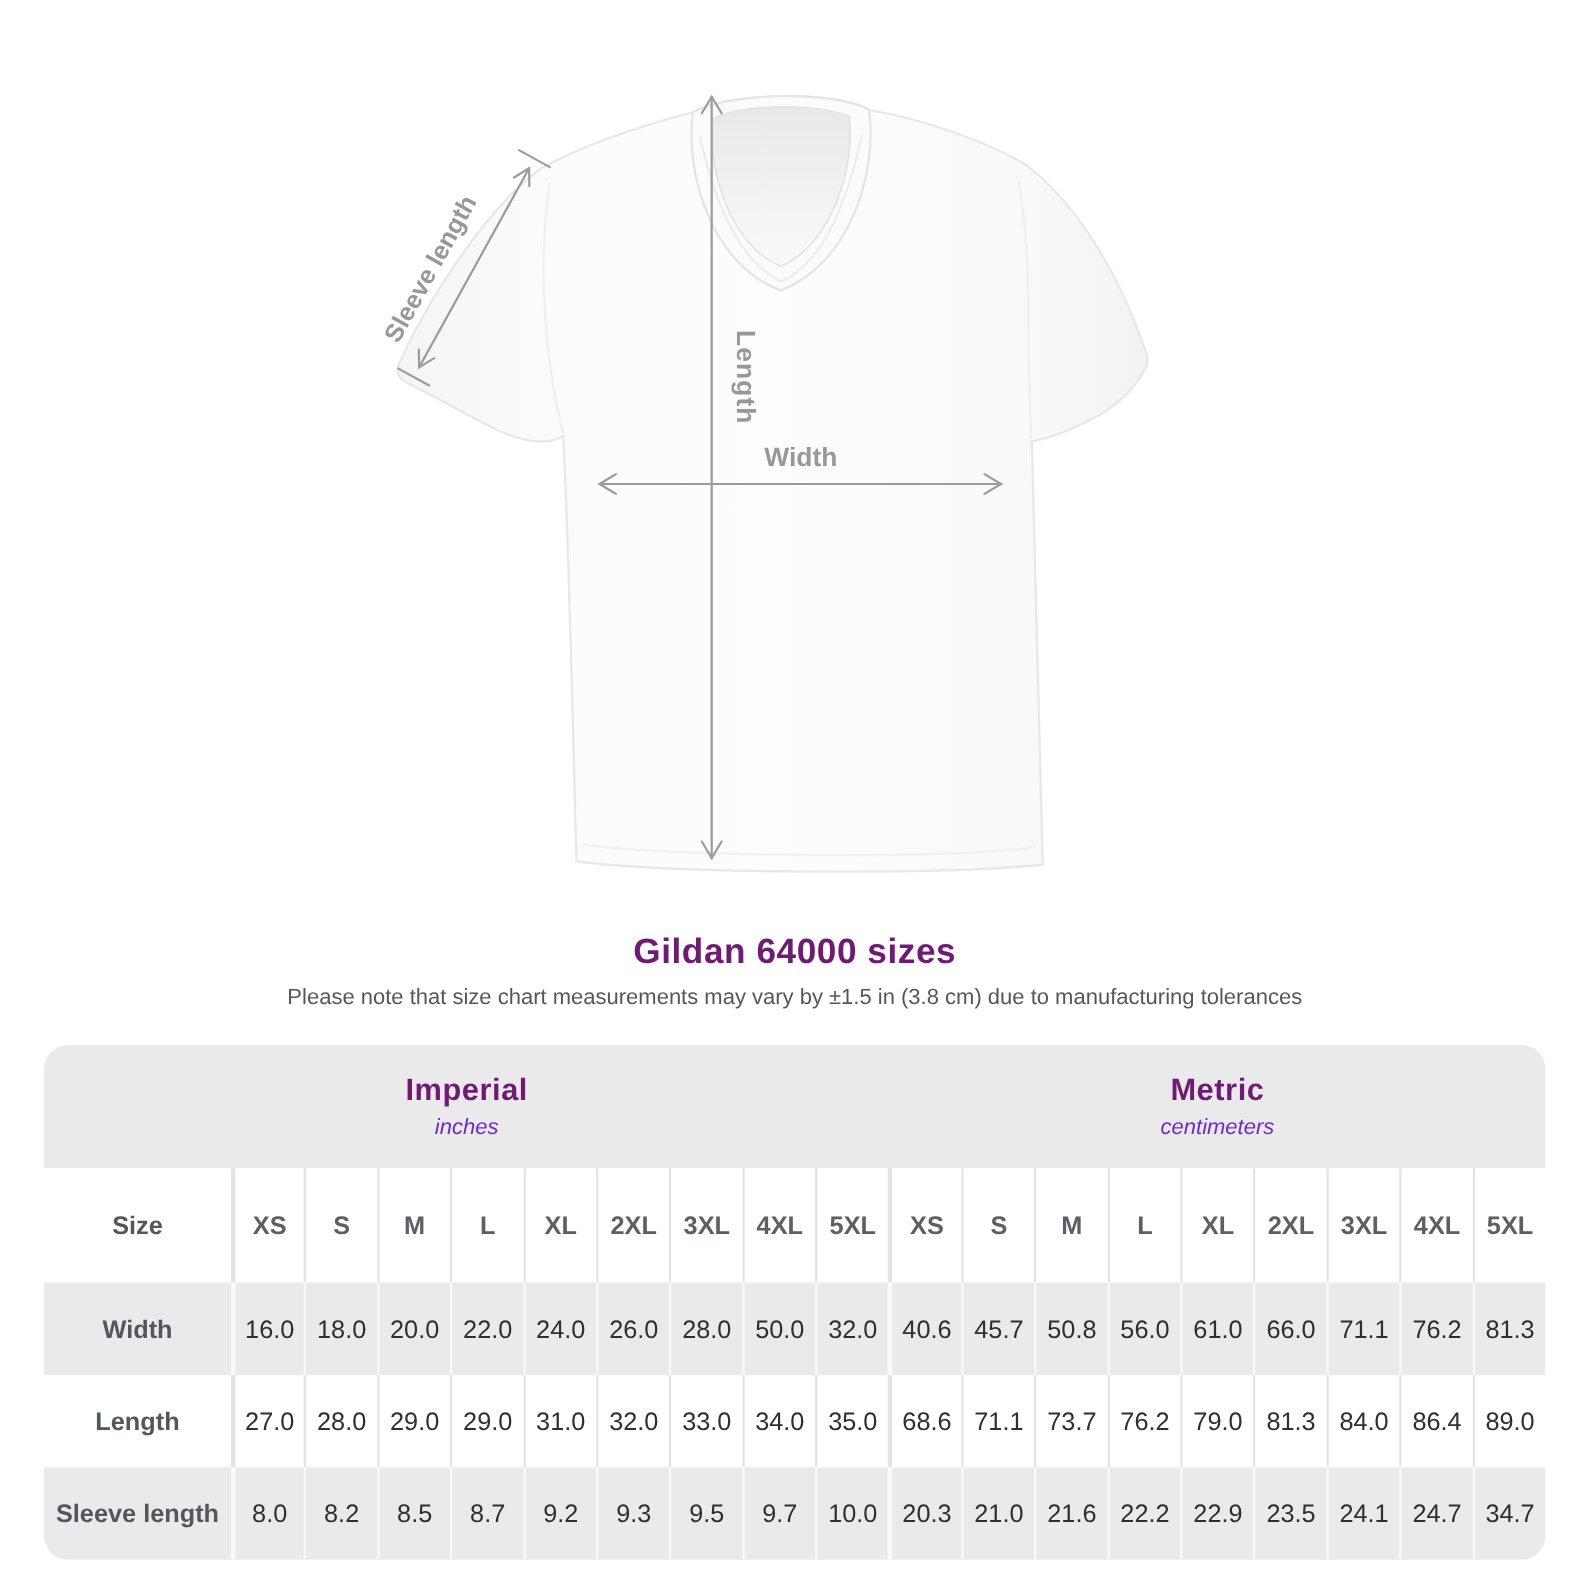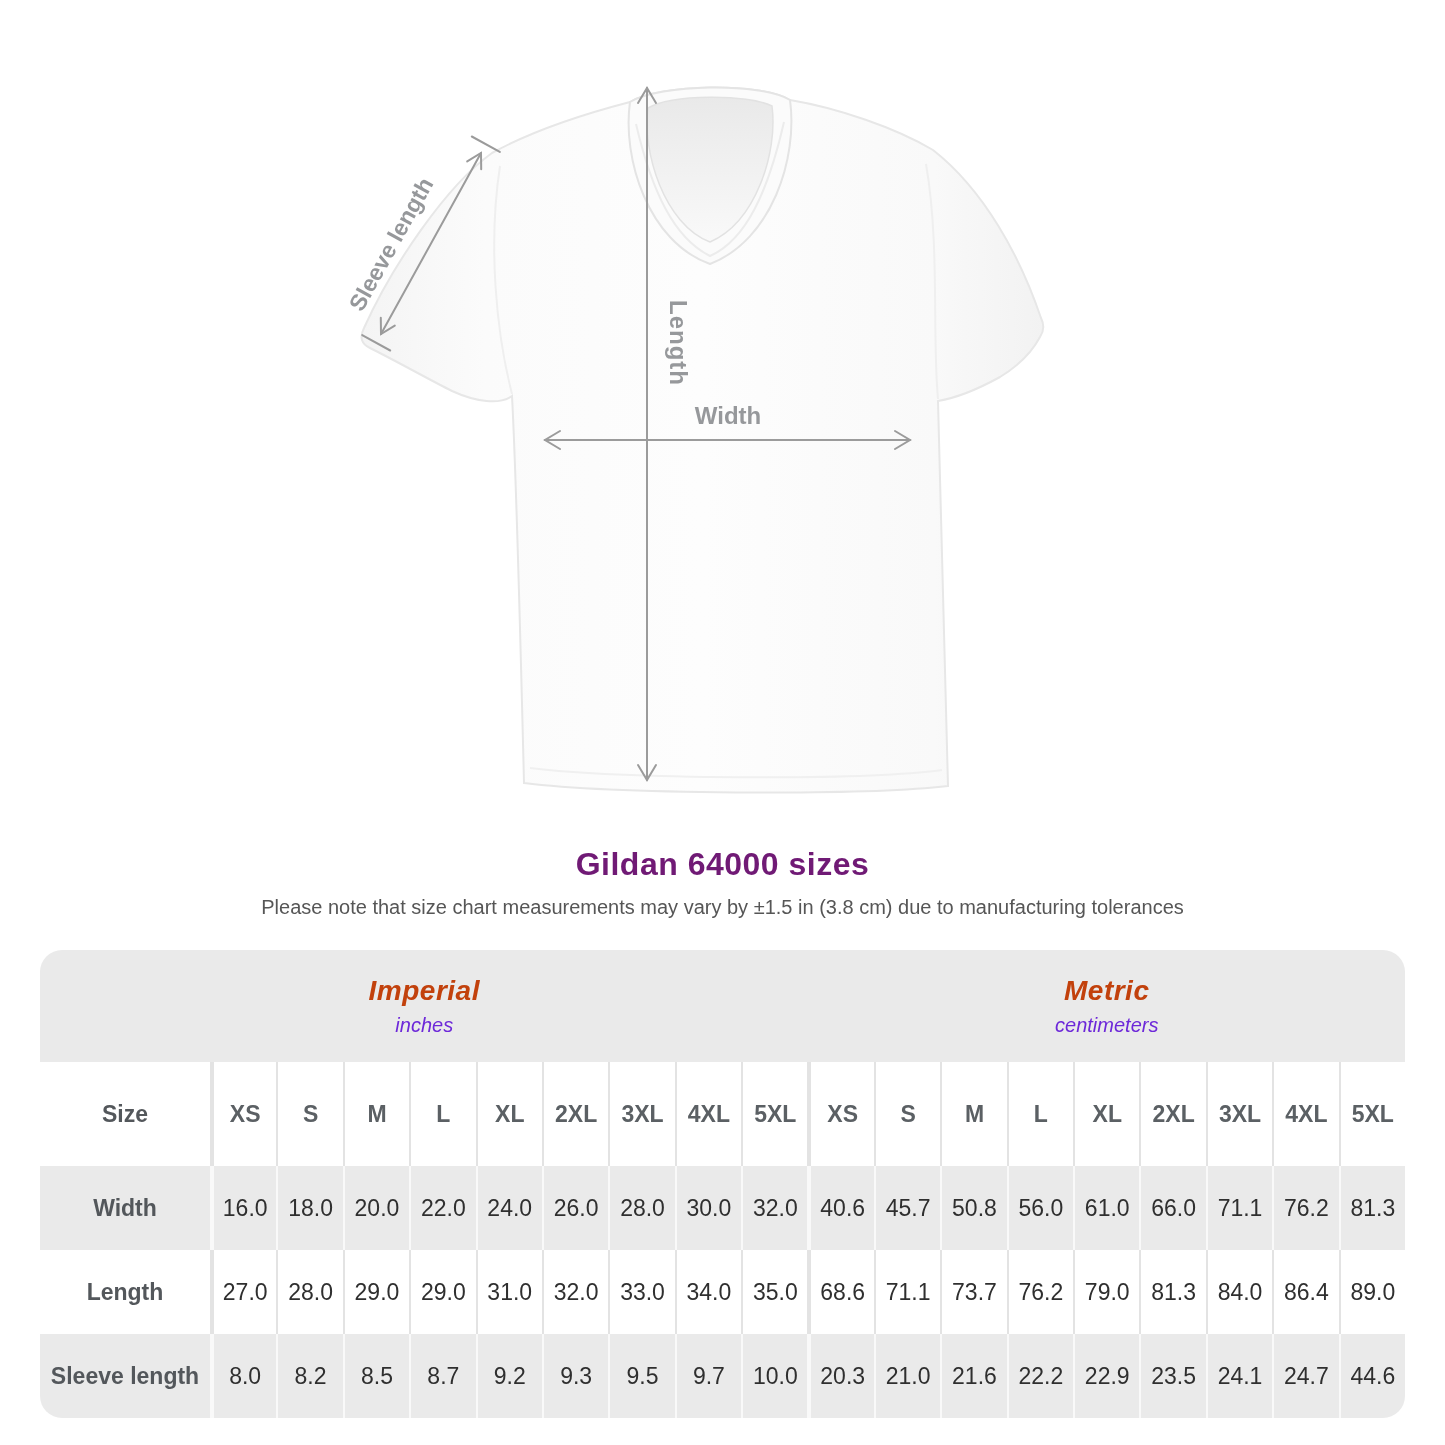--- a/index.html
+++ b/index.html
@@ -25,21 +25,21 @@
 
   
   .card{
     position:absolute;left:40px;top:950px;width:1365px;
     border-radius:22px;overflow:hidden;background:#ffffff;
   }
   .band{height:112px;background:#eaeaea;display:flex;}
   .band-half{display:flex;flex-direction:column;justify-content:center;align-items:center;gap:7px;}
   .band-half.imperial{width:56.3%;}
   .band-half.metric{width:43.7%;}
-  .group-name{font-style:italic;font-weight:bold;font-size:28px;color:#c2410c;letter-spacing:.5px;}
+  .group-name{font-weight:bold;font-size:28px;color:#701a75;letter-spacing:.5px;}
   .group-unit{font-style:italic;font-size:20px;color:#6d28d9;}
 
   .grid-row{display:grid;grid-template-columns:170px repeat(18,1fr);}
   .grid-row.header{height:104px;}
   .grid-row.data{height:84px;}
   .row-white{background:#ffffff;--sep:#e3e3e3;}
   .row-gray{background:#eaeaea;--sep:#f9f9f9;}
   .cell{
     display:flex;align-items:center;justify-content:center;
     border-left:2px solid var(--sep);
@@ -164,21 +164,21 @@
   <div>
       <div class="grid-row data row-gray">
         <div class="cell row-label">Width</div>
         <div class="cell group-start">16.0</div>
         <div class="cell ">18.0</div>
         <div class="cell ">20.0</div>
         <div class="cell ">22.0</div>
         <div class="cell ">24.0</div>
         <div class="cell ">26.0</div>
         <div class="cell ">28.0</div>
-        <div class="cell ">30.0</div>
+        <div class="cell ">50.0</div>
         <div class="cell ">32.0</div>
         <div class="cell group-start">40.6</div>
         <div class="cell ">45.7</div>
         <div class="cell ">50.8</div>
         <div class="cell ">56.0</div>
         <div class="cell ">61.0</div>
         <div class="cell ">66.0</div>
         <div class="cell ">71.1</div>
         <div class="cell ">76.2</div>
         <div class="cell ">81.3</div>
@@ -216,16 +216,16 @@
         <div class="cell ">9.7</div>
         <div class="cell ">10.0</div>
         <div class="cell group-start">20.3</div>
         <div class="cell ">21.0</div>
         <div class="cell ">21.6</div>
         <div class="cell ">22.2</div>
         <div class="cell ">22.9</div>
         <div class="cell ">23.5</div>
         <div class="cell ">24.1</div>
         <div class="cell ">24.7</div>
-        <div class="cell ">44.6</div>
+        <div class="cell ">34.7</div>
       </div>
     </div>
 </div>
 
 </body></html>

